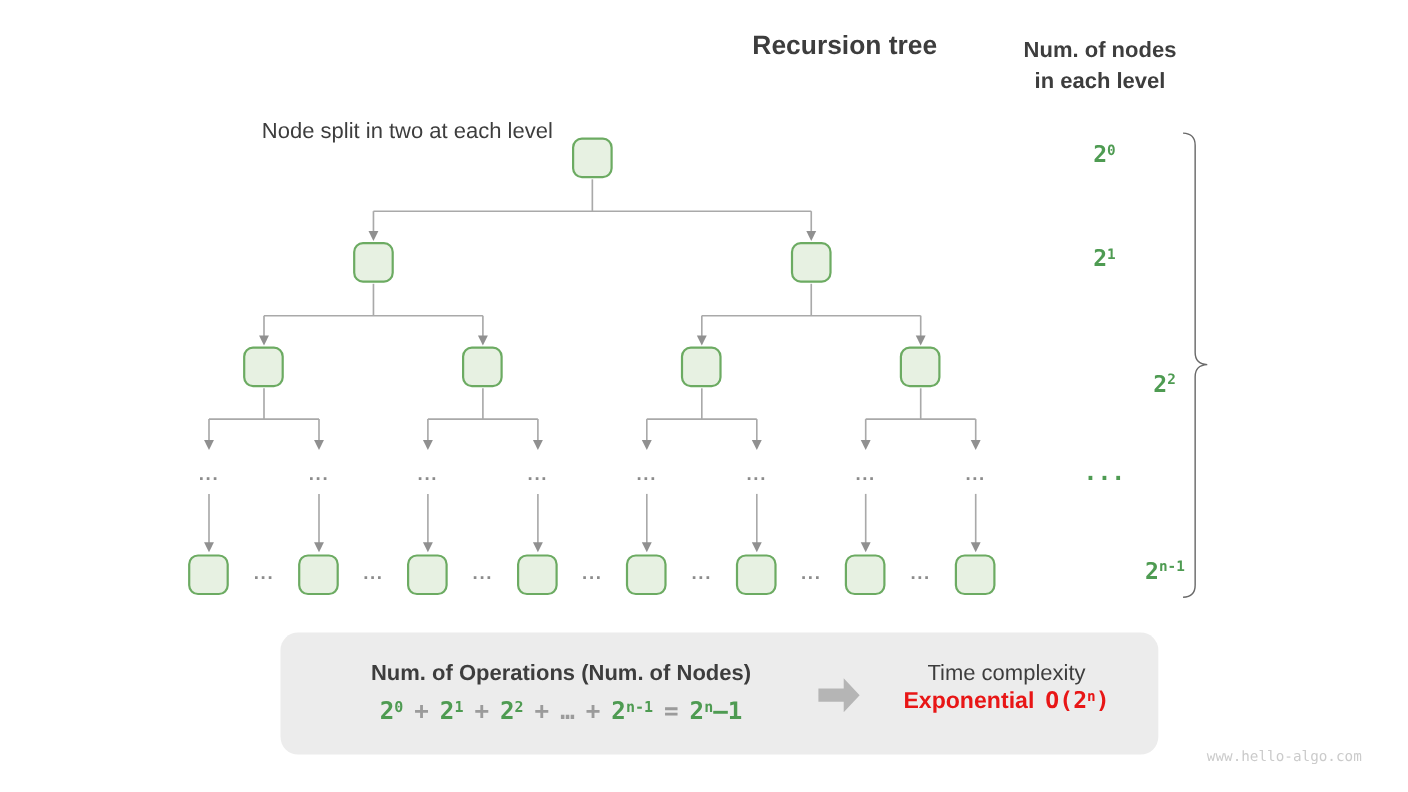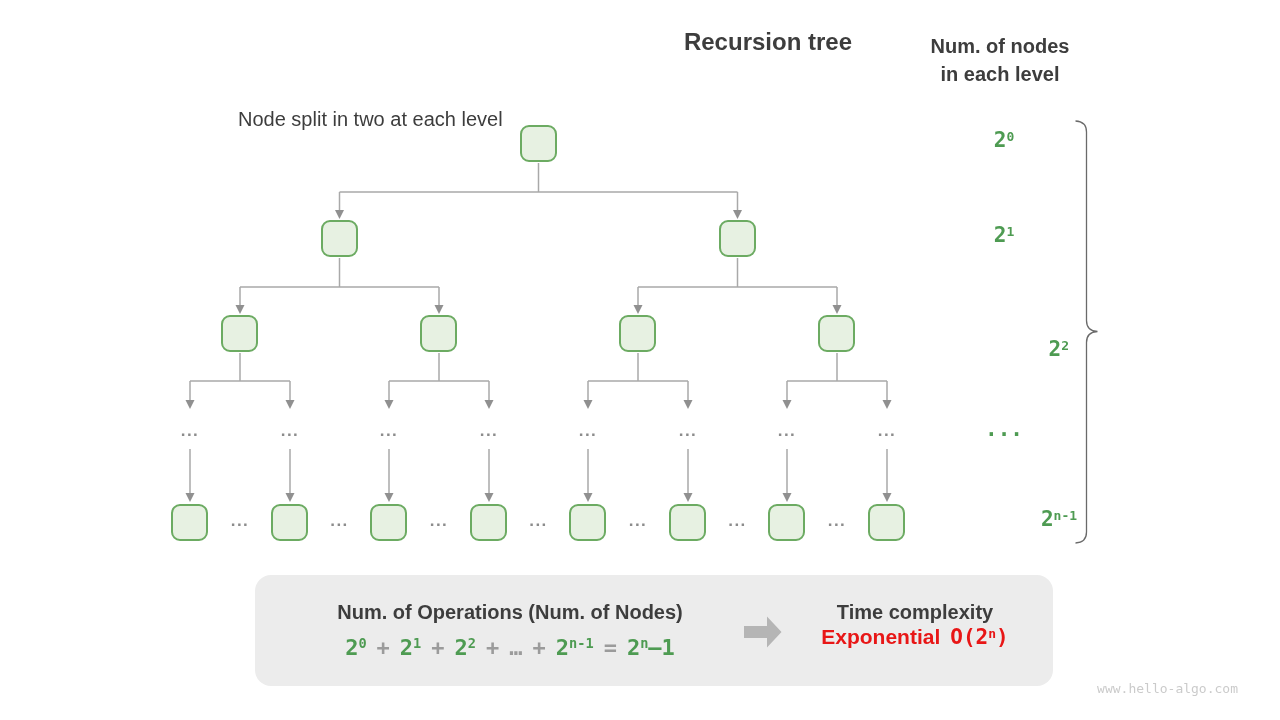--- a/index.html
+++ b/index.html
@@ -48,21 +48,21 @@
   .summary-box{position:absolute;left:255px;top:575px;width:798px;height:111px;
         background:var(--boxbg);border-radius:16px;z-index:1;}
   .ops-title{position:absolute;left:30px;top:26px;width:450px;text-align:center;
         font-size:20px;font-weight:bold;color:var(--text);}
   .formula{position:absolute;left:30px;top:60px;width:450px;text-align:center;
         font-family:"DejaVu Sans Mono",monospace;font-size:22px;font-weight:bold;white-space:nowrap;}
   .formula .tok{margin:0 5px;}
   .formula .green{color:var(--green);}
   .formula .gray{color:var(--opgray);}
   .time-title{position:absolute;left:510px;top:26px;width:300px;text-align:center;
-        font-size:20px;font-weight:bold;color:var(--text);}
+        font-size:20px;font-weight:normal;color:var(--text);}
   .complexity{position:absolute;left:510px;top:50px;width:300px;text-align:center;
         font-size:21px;font-weight:bold;color:var(--red);white-space:nowrap;}
   .complexity .mono{font-family:"DejaVu Sans Mono",monospace;margin-left:10px;}
 
   .watermark{position:absolute;top:681px;right:42px;font-family:"DejaVu Sans Mono",monospace;
         font-size:13px;color:var(--watermark);}
 </style>
 </head>
 <body>
 

